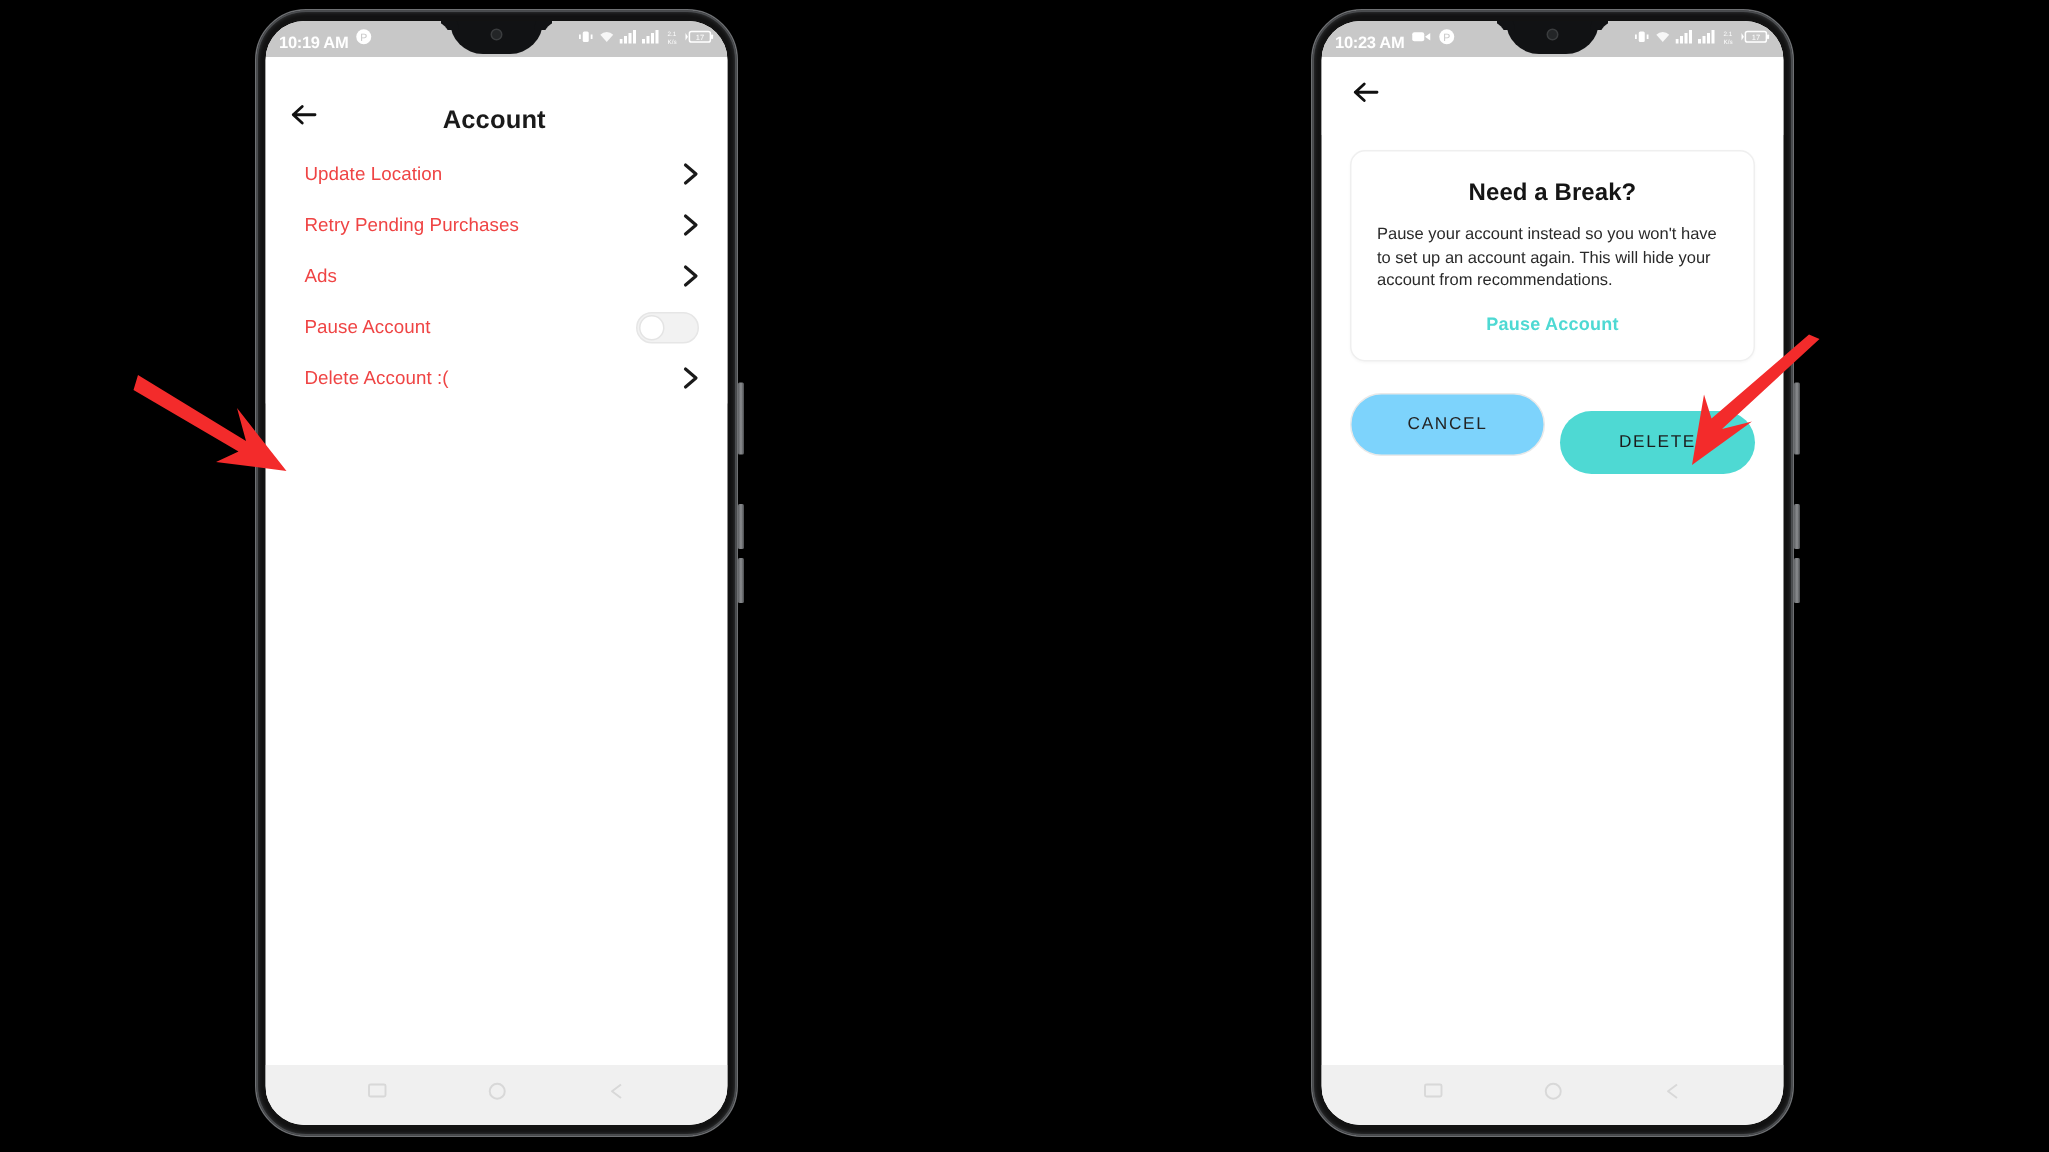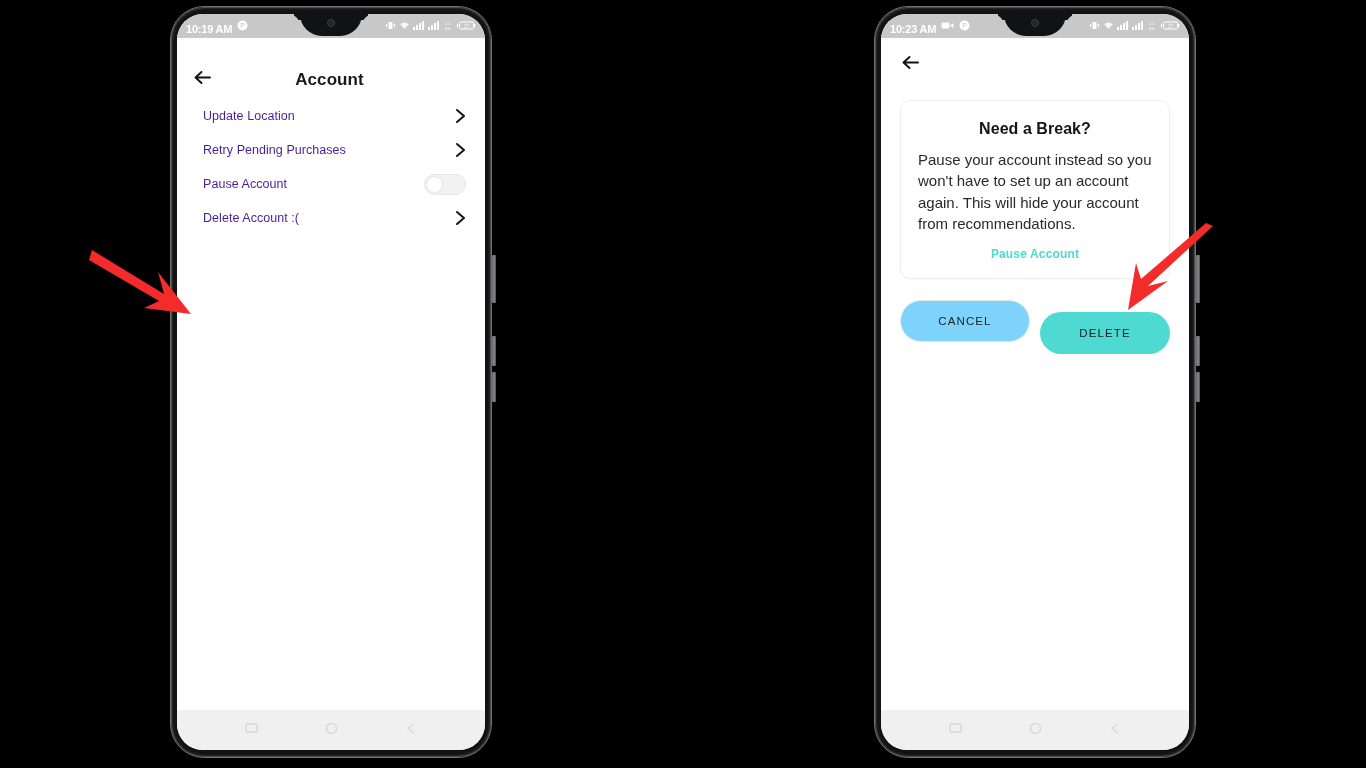--- a/index.html
+++ b/index.html
@@ -164,21 +164,21 @@
   .list-row {
     display: flex;
     align-items: center;
     justify-content: space-between;
     height: 34px;
     padding: 0 19px 0 26px;
     cursor: pointer;
   }
   .list-label {
     font-size: 12.5px;
-    color: #4c1d95;
+    color: #ef4444;
     letter-spacing: 0.05px;
   }
   .chev {
     font-size: 0;
     line-height: 0;
   }
 
   
   .toggle {
     width: 42px;
@@ -221,21 +221,21 @@
   }
   .dialog-title {
     text-align: center;
     font-size: 16px;
     font-weight: bold;
     color: #151515;
     margin-bottom: 11px;
     letter-spacing: 0.05px;
   }
   .dialog-body {
-    font-size: 15px;
+    font-size: 11px;
     line-height: 1.42;
     color: #2a2a2a;
     margin-bottom: 13px;
   }
   .dialog-action {
     text-align: center;
     font-size: 12px;
     font-weight: bold;
     color: #4ed9d3;
     cursor: pointer;
@@ -390,20 +390,28 @@
       <div class="list-row">
         <span class="list-label">Retry Pending Purchases</span>
         <span class="chev">
           <svg width="11" height="16" viewBox="0 0 11 16">
               <path d="M2 2 L9 8 L2 14" fill="none" stroke="#1a1a1a" stroke-width="2.1" stroke-linecap="round" stroke-linejoin="round"></path>
             </svg>
         </span>
       </div>
 
 
+      <div class="list-row">
+        <span class="list-label">Ads</span>
+        <span class="chev">
+          <svg width="11" height="16" viewBox="0 0 11 16">
+              <path d="M2 2 L9 8 L2 14" fill="none" stroke="#1a1a1a" stroke-width="2.1" stroke-linecap="round" stroke-linejoin="round"></path>
+            </svg>
+        </span>
+      </div>
 
       <div class="list-row">
         <span class="list-label">Pause Account</span>
         <span class="toggle">
           <span class="knob"></span>
         </span>
       </div>
 
       <div class="list-row">
         <span class="list-label">Delete Account :(</span>

